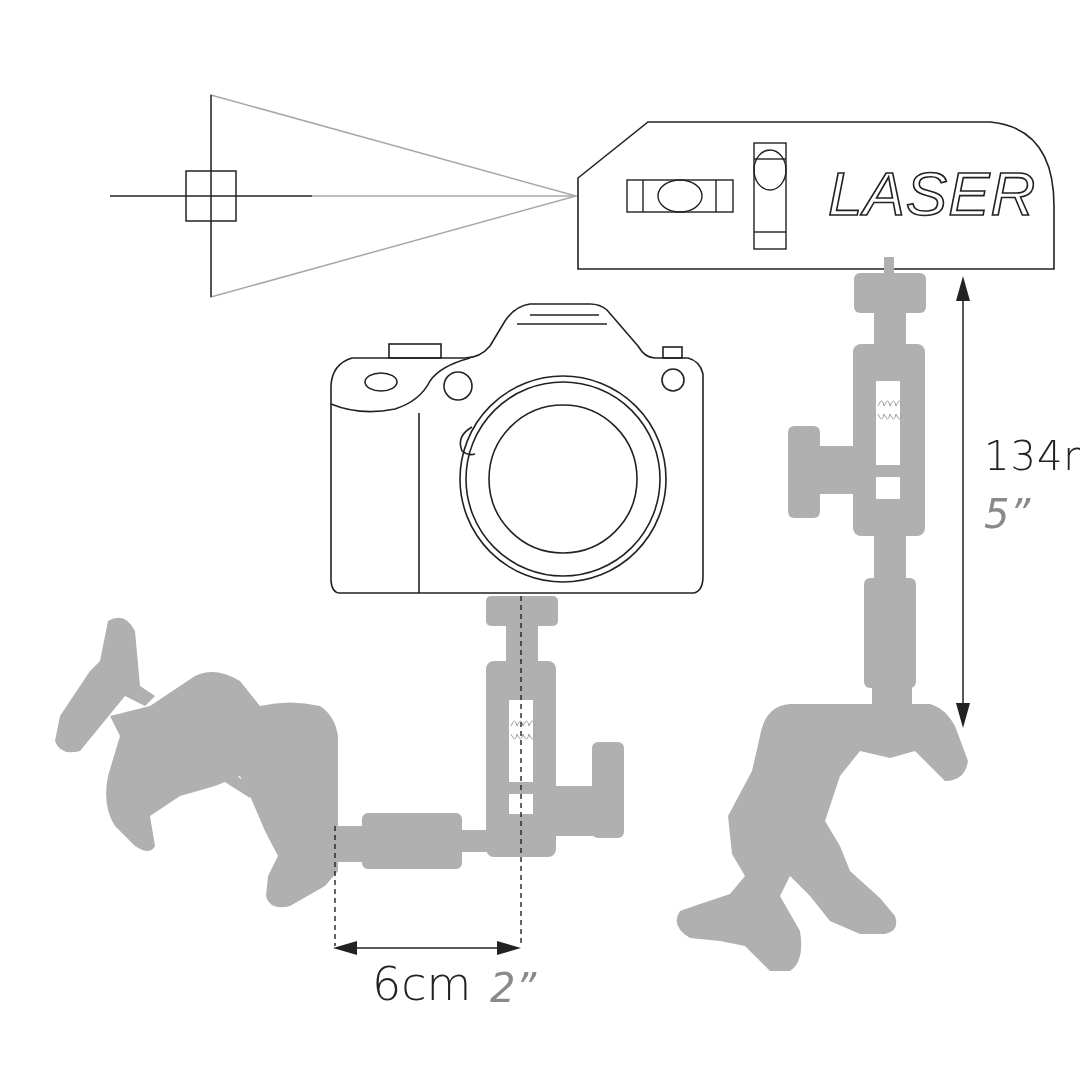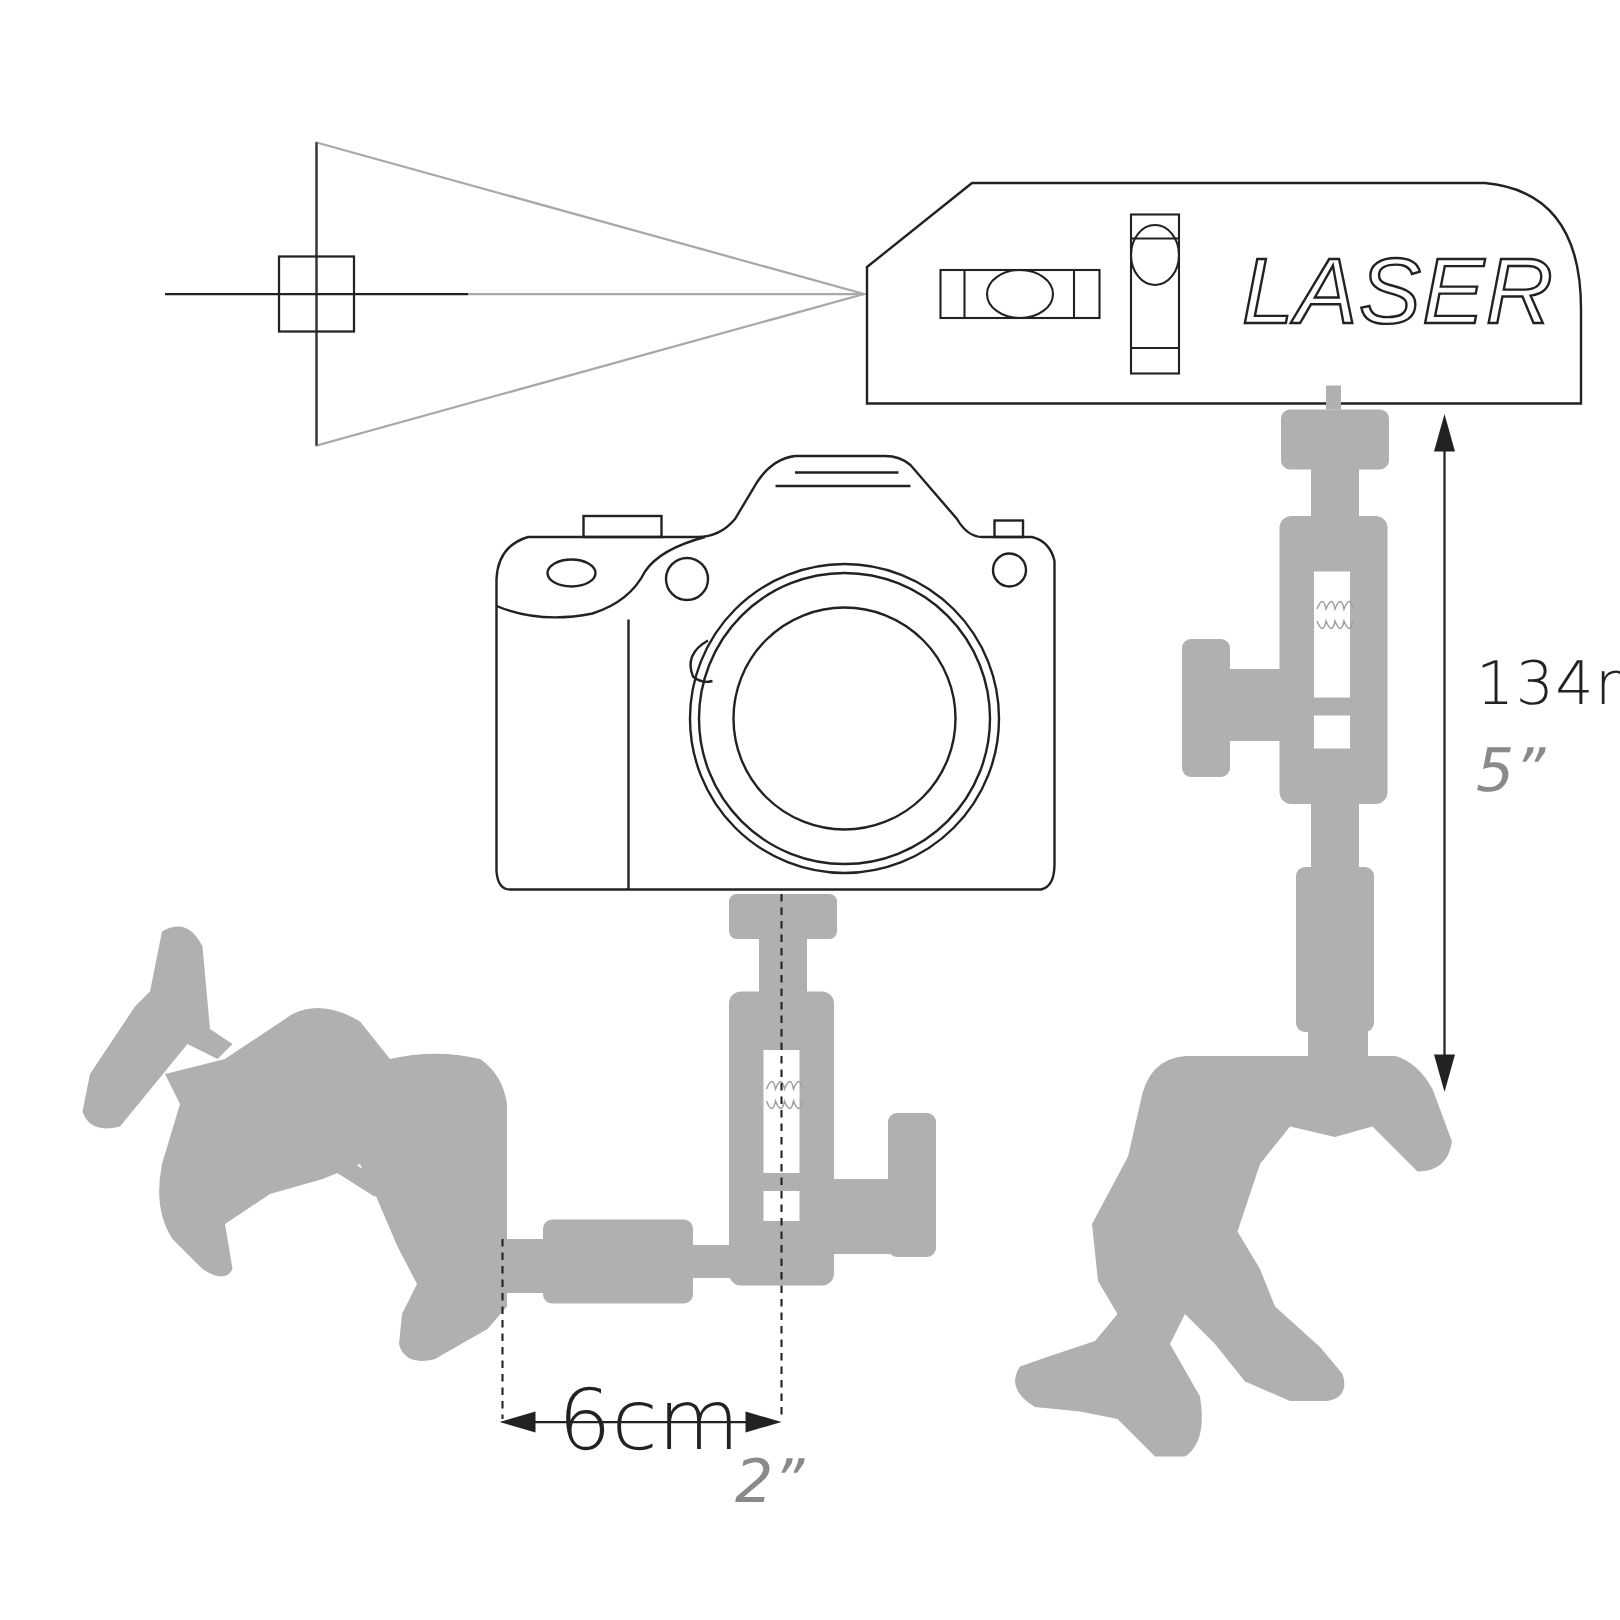--- a/index.html
+++ b/index.html
@@ -3,21 +3,21 @@
   <meta charset="utf-8">
   <style>
     html, body { margin: 0; padding: 0; background: #ffffff; }
     body { width: 1080px; height: 1080px; overflow: hidden; position: relative; font-family: "Liberation Sans", sans-serif; }
     #stage { position: absolute; left: 0; top: 0; width: 1080px; height: 842px; margin-top: 16px; }
     .label { position: absolute; font-family: "DejaVu Sans", sans-serif; font-weight: 300; white-space: nowrap; line-height: 1; }
     .metric { color: #222222; }
     .imperial { color: #8a8a8a; font-style: italic; }
     #lbl-height-metric { left: 984px; top: 420px; font-size: 40px; letter-spacing: 1px; }
     #lbl-height-imperial { left: 984px; top: 478px; font-size: 40px; }
-    #lbl-width-metric { left: 372px; top: 904px; font-size: 56px; }
+    #lbl-width-metric { left: 372px; top: 945px; font-size: 46px; }
     #lbl-width-imperial { left: 490px; top: 952px; font-size: 40px; }
     .laser-text { font-family: "Liberation Sans", sans-serif; font-style: italic; font-size: 62px; font-weight: 400; fill: #ffffff; stroke: #222222; stroke-width: 1.6px; letter-spacing: 1px; }
   </style>
 </head>
 <body>
 
 <div id="stage">
   <svg width="1080" height="1080" viewBox="0 0 1080 1080" xmlns="http://www.w3.org/2000/svg">
 
     <g>

